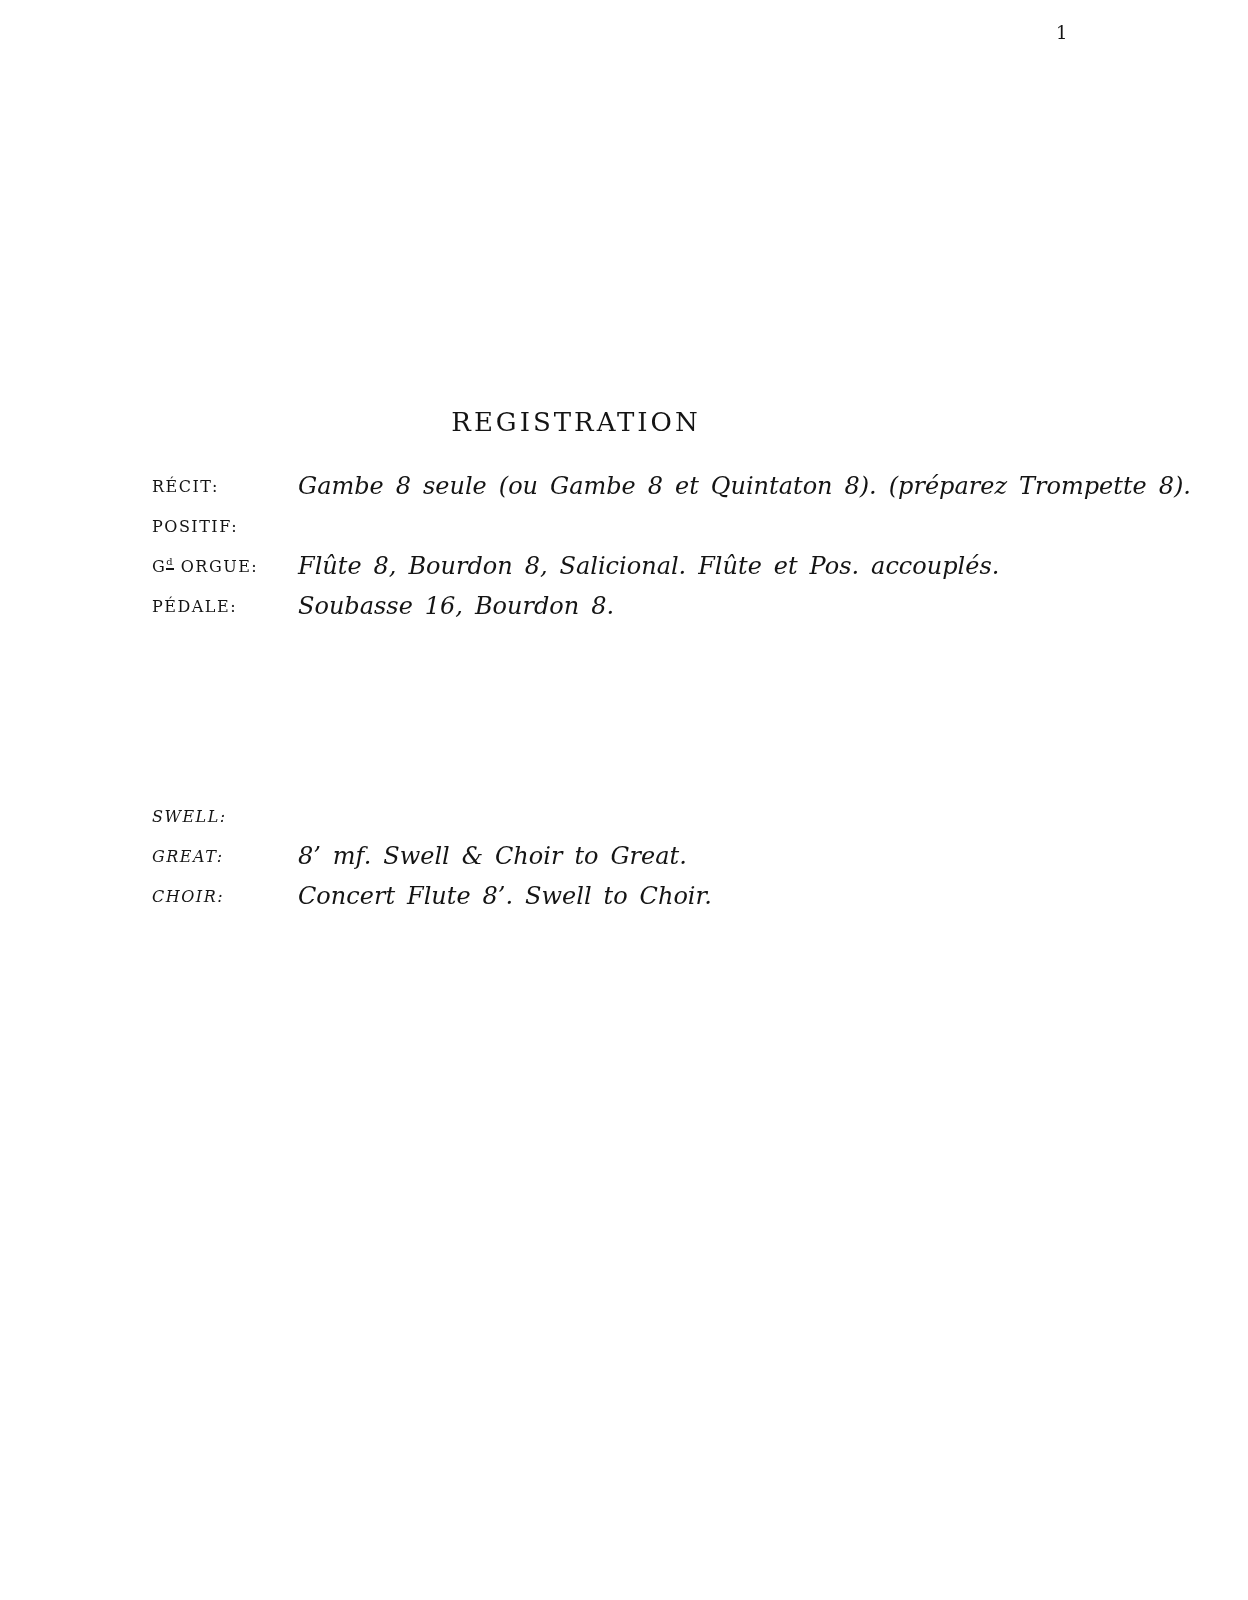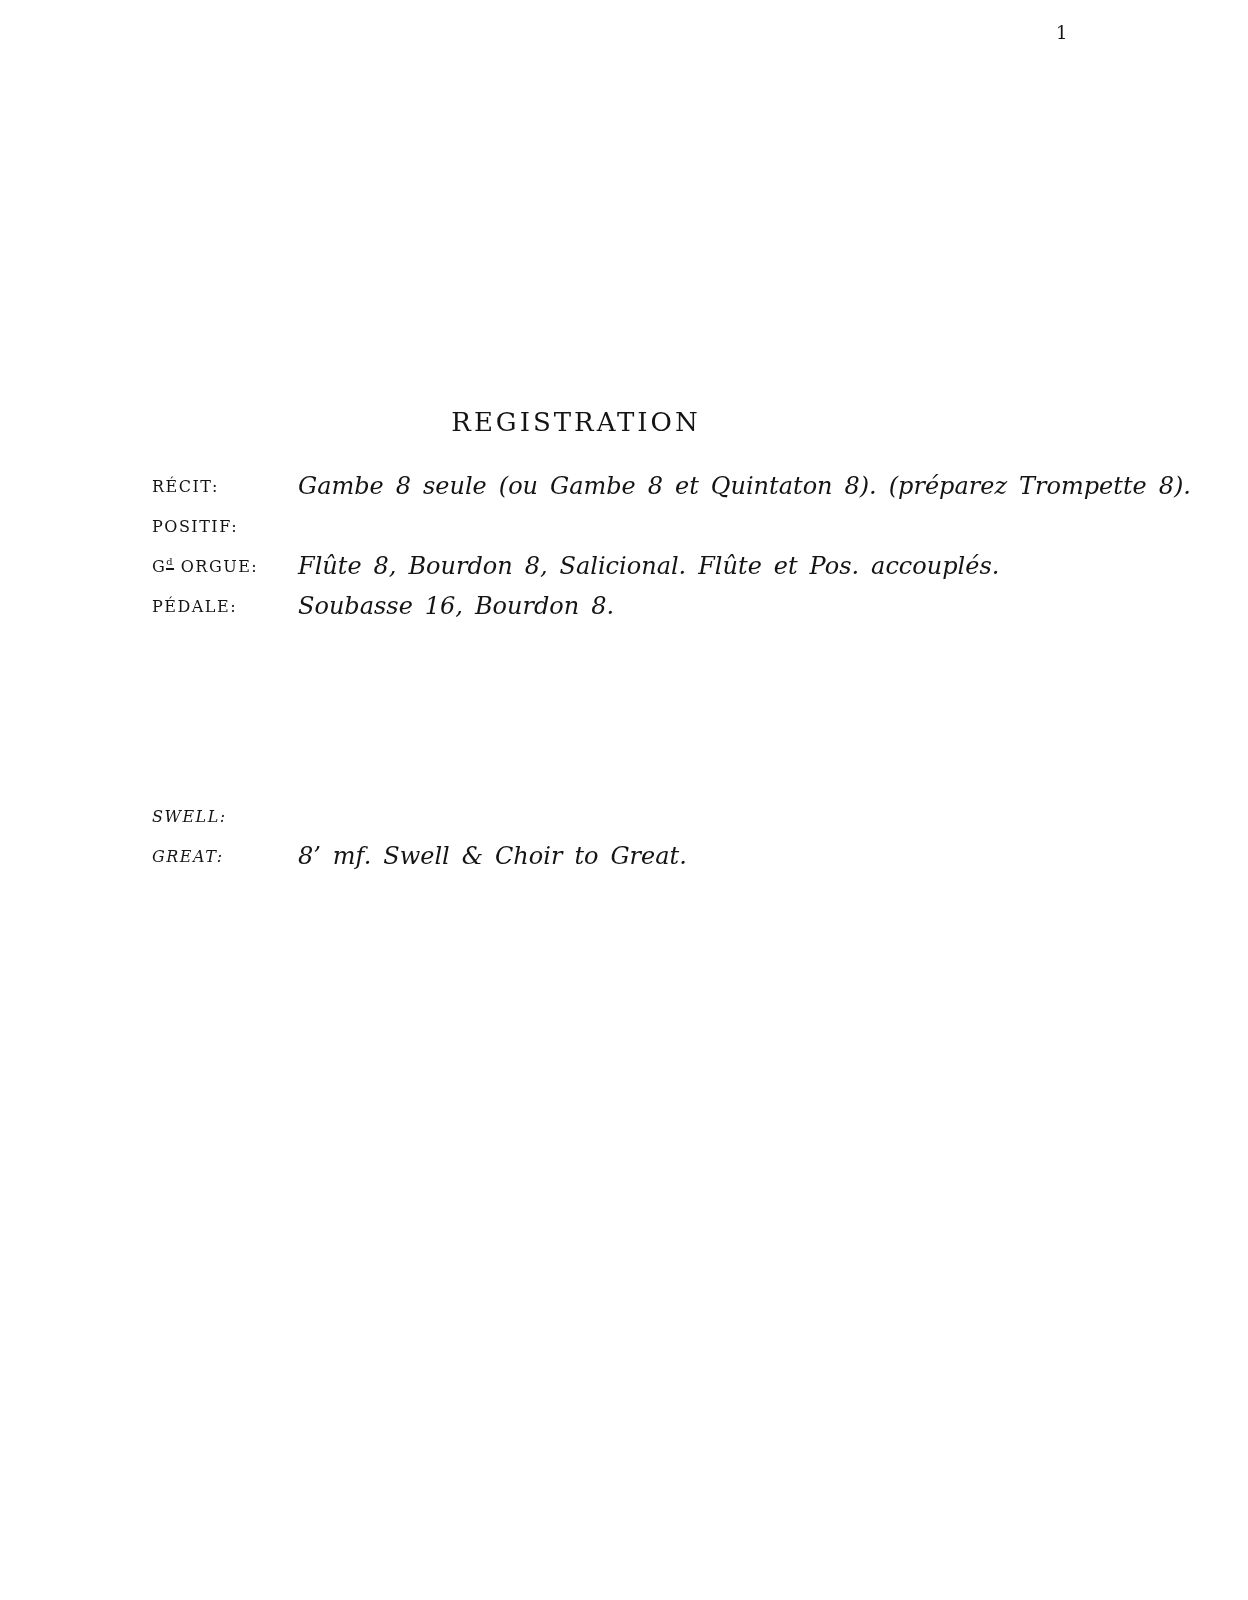--- a/index.html
+++ b/index.html
@@ -106,15 +106,19 @@
 
 
   <div class="rows rows-prepare">
     <div class="row">
       <span class="stop-label">SWELL:</span>
     </div>
     <div class="row">
       <span class="stop-label">GREAT:</span>
       <span class="stop-value">8’ mf. Swell &amp; Choir to Great.</span>
     </div>
+    <div class="row">
+      <span class="stop-label">CHOIR:</span>
+      <span class="stop-value">Concert Flute 8’. Swell to Choir.</span>
+    </div>
   </div>
 
 </div>
 
 </body></html>

